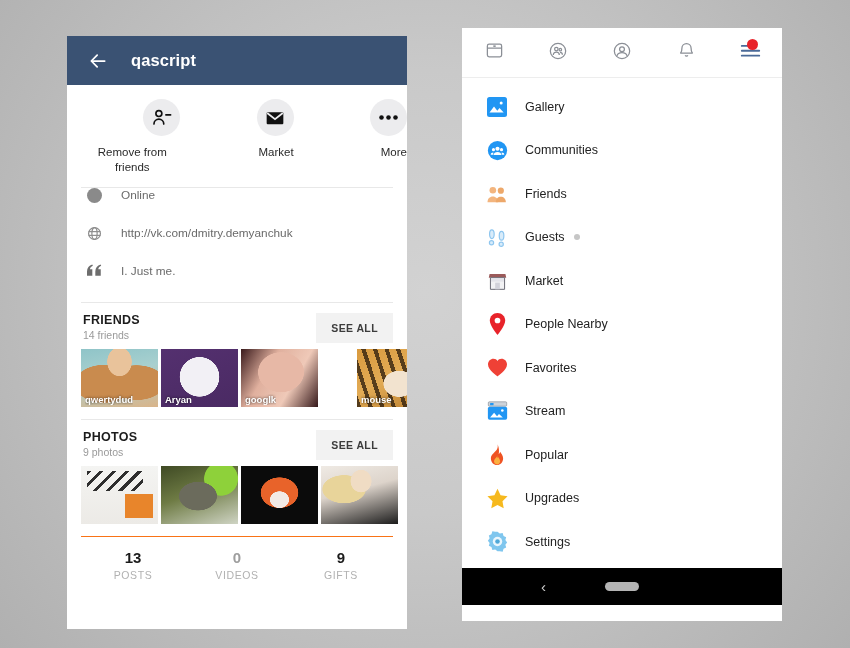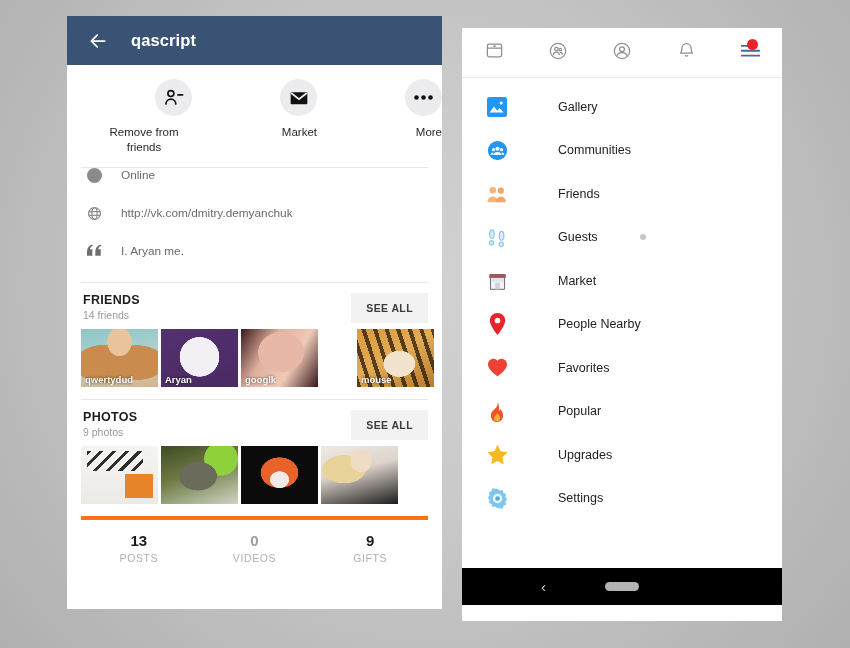--- a/index.html
+++ b/index.html
@@ -7,22 +7,22 @@
     width: 850px; height: 648px;
     font-family: "Liberation Sans", sans-serif;
     background: radial-gradient(circle at 50% 45%, #d2d2d2 0%, #c9c9c9 40%, #b9b9b9 78%, #b0b0b0 100%);
     overflow: hidden;
     position: relative;
   }
 
   
   .phone-left {
     position: absolute;
-    left: 67px; top: 16px;
-    width: 375px; height: 593px;
+    left: 67px; top: 36px;
+    width: 340px; height: 593px;
     background: #ffffff;
     overflow: hidden;
   }
   .app-bar {
     height: 49px;
     background: #3a5273;
     display: flex;
     align-items: center;
     padding-left: 20px;
   }
@@ -161,21 +161,21 @@
       radial-gradient(ellipse at 50% 58%, #f2eae6 0 17%, transparent 18%),
       radial-gradient(ellipse at 50% 46%, #e8632a 0 34%, transparent 35%),
       #0b0b0b; }
   .t-girl { background:
       radial-gradient(ellipse at 52% 26%, #f0dcc4 0 18%, transparent 19%),
       radial-gradient(ellipse at 30% 40%, #e8d49a 0 28%, transparent 29%),
       linear-gradient(165deg, #efeae4 0%, #ddd4cb 42%, #1c1c1c 100%); }
 
   .stats-row {
     display: flex;
-    border-top: 4px solid #f97316;
+    border-top: 1px solid #f97316;
     margin: 12px 14px 0 14px;
     padding: 12px 0 14px 0;
   }
   .stat { flex: 1; text-align: center; cursor: pointer; }
   .stat-num { font-size: 15px; font-weight: bold; color: #1b1b1b; }
   .stat-num.muted { color: #9e9e9e; }
   .stat-lbl { font-size: 10.5px; color: #b1b1b1; letter-spacing: 0.6px; margin-top: 3px; }
 
   
   .phone-right {
@@ -207,21 +207,20 @@
     border-radius: 50%;
     background: #e8232a;
   }
   .menu-list { flex: 1; padding-top: 7px; }
   .menu-item {
     display: flex;
     align-items: center;
     height: 43.5px;
     padding-left: 24px;
     cursor: pointer;
-    gap: 33px;
   }
   .menu-ico {
     width: 22px; height: 22px;
     flex: 0 0 22px;
     margin-right: 17px;
     display: flex; align-items: center; justify-content: center;
   }
   .menu-lbl { font-size: 12.5px; color: #222; }
   .mini-dot {
     width: 6px; height: 6px; border-radius: 50%;
@@ -310,21 +309,21 @@
         </svg>
     </span>
     <span class="info-text">http://vk.com/dmitry.demyanchuk</span>
   </div>
   <div class="info-row">
     <span class="info-ico">
       <svg width="15" height="12" viewBox="0 0 24 18">
           <path d="M0 11.5C0 5.4 3.3 1.3 8.4 0l1 2.3C6.4 3.6 4.8 5.6 4.8 7.6h3.7V18H0zM13.3 11.5C13.3 5.4 16.6 1.3 21.7 0l1 2.3c-3 1.3-4.6 3.3-4.6 5.3H22V18h-8.7z" fill="#6d6d6d"></path>
         </svg>
     </span>
-    <span class="info-text">I. Aryan me.</span>
+    <span class="info-text">I. Just me.</span>
   </div>
 
   <div class="divider"></div>
 
   <div class="section-head">
     <div>
       <div class="sec-title">FRIENDS</div>
       <div class="sec-sub">14 friends</div>
     </div>
     <button class="see-all">SEE ALL</button>
@@ -504,20 +503,32 @@
 
     <div class="menu-item">
       <span class="menu-ico">
         <svg width="21" height="19" viewBox="0 0 24 22">
             <path d="M12 21.3S1 14.2 1 7.6C1 3.8 3.9 1 7.4 1c2 0 3.7 1 4.6 2.5C12.9 2 14.6 1 16.6 1 20.1 1 23 3.8 23 7.6c0 6.6-11 13.7-11 13.7z" fill="#ef4136"></path>
           </svg>
       </span>
       <span class="menu-lbl">Favorites</span>
     </div>
 
+    <div class="menu-item">
+      <span class="menu-ico">
+        <svg width="21" height="20" viewBox="0 0 24 22">
+            <rect x="1.5" y="0.5" width="21" height="5" rx="1.2" fill="#cdd3da" stroke="#8b929b" stroke-width="0.8"></rect>
+            <rect x="3.5" y="1.8" width="4" height="2.6" rx="0.6" fill="#2196f3"></rect>
+            <rect x="1" y="6" width="22" height="15" rx="2" fill="#2196f3"></rect>
+            <circle cx="17.5" cy="10.4" r="1.5" fill="#fff"></circle>
+            <path d="M3.5 18.5l4.6-5.6 3.4 4 2.2-2.6 4.4 4.2z" fill="#fff"></path>
+          </svg>
+      </span>
+      <span class="menu-lbl">Stream</span>
+    </div>
 
     <div class="menu-item">
       <span class="menu-ico">
         <svg width="18" height="21" viewBox="0 0 20 24">
             <path d="M10.5 0S12 4 9 7.5C6 11 3 12.5 3 16.5 3 20.6 6.2 24 10 24s7-3.4 7-7.5c0-3.5-2-5-3.4-7.6-.4 1.8-1.6 2.6-1.6 2.6s1.3-5.6-1.5-11.5z" fill="#ef5323"></path>
             <path d="M10.2 10.6s.9 2.6-.8 4.6c-1.6 2-2.8 2.6-2.8 4.6 0 2 1.6 3.5 3.5 3.5s3.5-1.6 3.5-3.6c0-2.3-1.8-3.2-2.4-5.1-.5 1-1.2 1.4-1.2 1.4s.9-2.8.2-5.4z" fill="#fbb040"></path>
           </svg>
       </span>
       <span class="menu-lbl">Popular</span>
     </div>

